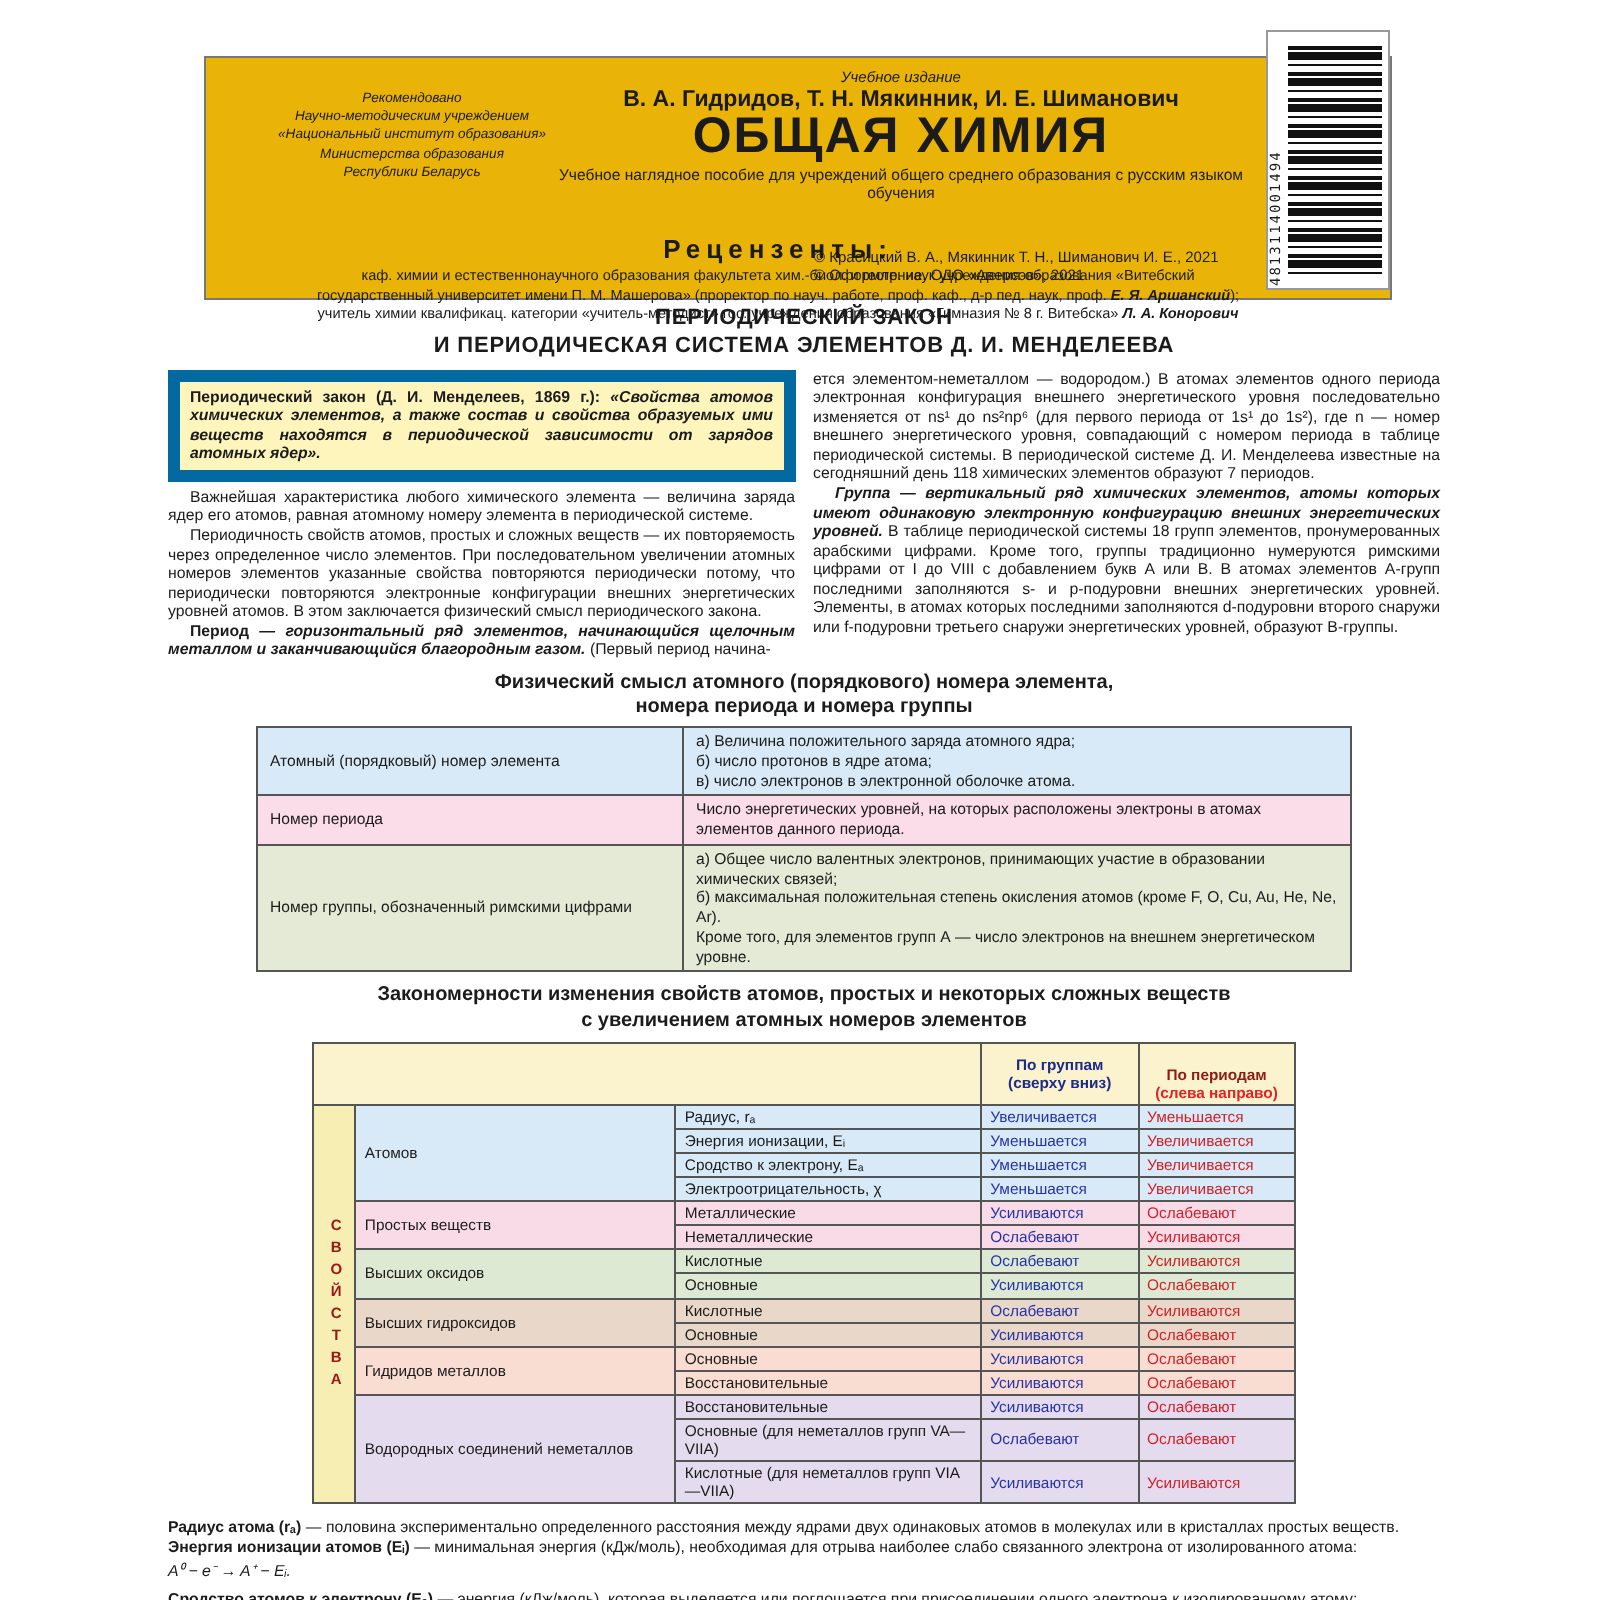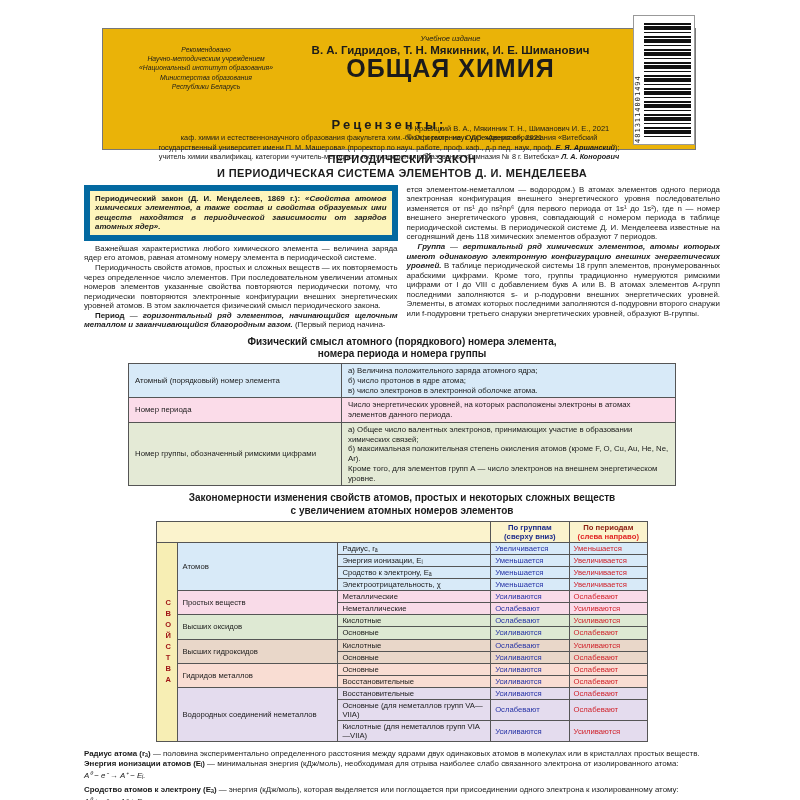--- a/index.html
+++ b/index.html
@@ -50,21 +50,21 @@
   table.meaning td{border:1px solid #555;padding:2px 6px;white-space:pre-line;vertical-align:middle;}
   .mlab{width:200px;}
   .mr0{background:#d8eaf8;}
   .mr1{background:#fbdce9;}
   .mr2{background:#e4ead6;}
 
   table.trends{border-collapse:collapse;margin:4px auto 0;width:492px;font-size:7.7px;line-height:1.18;}
   table.trends td{border:1px solid #555;padding:1px 4px;vertical-align:middle;}
   .hdr-cell{background:#fbf3cd;text-align:center;font-weight:bold;padding:2px 2px;}
   .hg{color:#1c2a8a;}
-  .hp1{color:#8c1d12;}
+  .hp1{color:#8c1d12;margin-top:10px;}
   .hp2{color:#e02424;}
   .vcell{background:#f7eeb4;width:13px;padding:0 1px;text-align:center;}
   .vtext{writing-mode:vertical-rl;text-orientation:upright;letter-spacing:2px;color:#a01616;
          font-weight:bold;font-size:7.5px;margin:0 auto;}
   .cat{width:168px;}
   .prop{width:152px;}
   .val{width:72px;}
   .v1{color:#2633a6;}
   .v2{color:#d01f28;}
   .bg0{background:#d8eaf8;} .bg1{background:#f9dbe8;} .bg2{background:#dee9d3;}
@@ -85,20 +85,21 @@
       <div>Научно-методическим учреждением</div>
       <div>«Национальный институт образования»</div>
       <div>Министерства образования</div>
       <div>Республики Беларусь</div>
     </div>
 
     <div class="hdr-top">
       <div class="edition">Учебное издание</div>
       <div class="authors">В. А. Гидридов, Т. Н. Мякинник, И. Е. Шиманович</div>
       <div class="main-title">ОБЩАЯ ХИМИЯ</div>
+      <div class="subtitle">Учебное наглядное пособие для учреждений общего среднего образования с русским языком обучения</div>
     </div>
 
     <div class="reviewers">
       <div class="rev-label">Рецензенты:</div>
       <div><span>каф. химии и естественнонаучного образования факультета хим.-биол. и геогр. наук учреждения образования «Витебский</span></div>
       <div><span>государственный университет имени П. М. Машерова» (проректор по науч. работе, проф. каф., д-р пед. наук, проф. </span><span class="bi">Е. Я. Аршанский</span><span>);</span></div>
       <div><span>учитель химии квалификац. категории «учитель-методист» гос. учреждения образования «Гимназия № 8 г. Витебска» </span><span class="bi">Л. А. Конорович</span></div>
     </div>
 
     <div class="rights-right">

